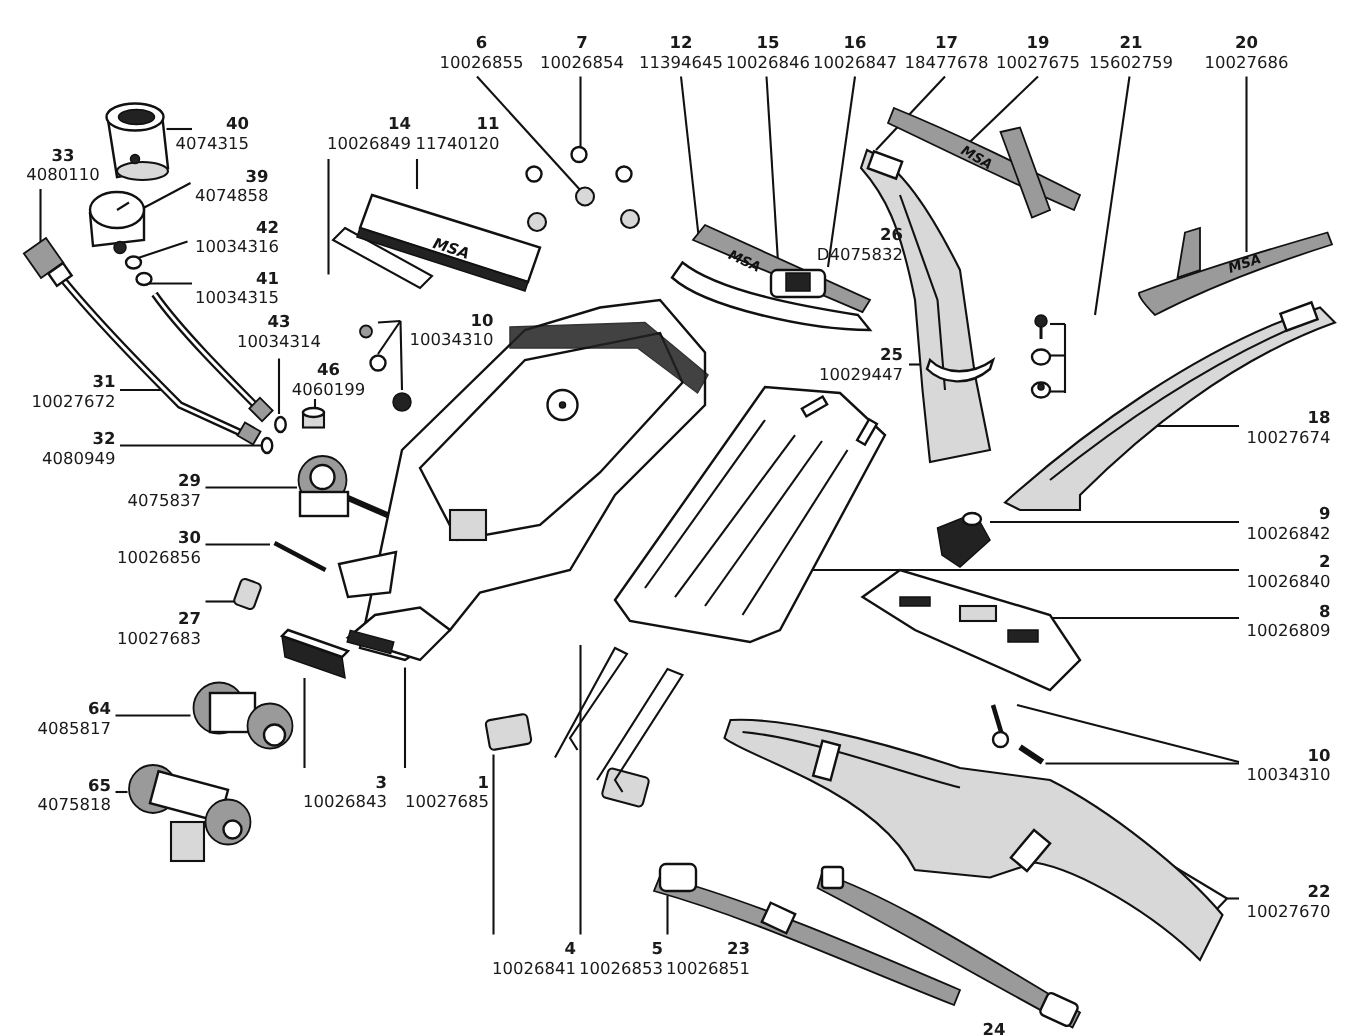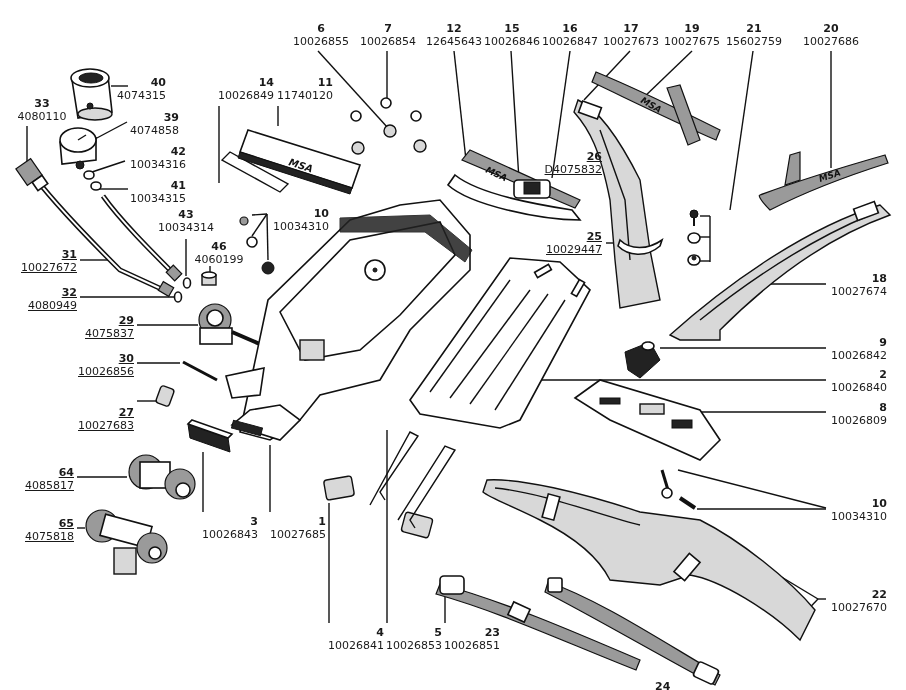--- a/index.html
+++ b/index.html
@@ -2,21 +2,21 @@
 <html><head>
 <meta charset="utf-8">
 <style>
   html,body{margin:0;padding:0;background:#ffffff;}
   body{width:906px;height:690px;position:relative;overflow:hidden;font-family:"DejaVu Sans",sans-serif;}
   #canvas{position:absolute;left:0;top:0;width:906px;height:690px;}
   .lbl{position:absolute;color:#1a1a1a;line-height:13px;white-space:nowrap;}
   .lbl .num{display:block;font-weight:bold;font-size:11px;}
   .lbl .pn{display:block;font-size:11px;}
   .lbl.c{text-align:center;transform:translateX(-50%);}
-  .lbl.r{text-align:right;text-decoration:underline;}
+  .lbl.r{text-align:right;}
   .lbl.l{text-align:right;}
   svg .ln{stroke:#111;stroke-width:1.4;fill:none;}
   svg .part{stroke:#111;stroke-width:1.6;fill:#fff;}
   svg .dark{fill:#222;stroke:#111;}
   svg .grey{fill:#9a9a9a;stroke:#111;stroke-width:1.2;}
   svg .lgrey{fill:#d8d8d8;stroke:#111;stroke-width:1.4;}
 </style>
 </head>
 <body>
 
@@ -380,33 +380,33 @@
 <div class="lbl c" style="left:388px;top:22px">
   <span class="num">7</span>
   <span class="pn">10026854</span>
 </div>
 <div class="lbl l" style="left:273px;top:207px">
   <span class="num">10</span>
   <span class="pn">10034310</span>
 </div>
 <div class="lbl c" style="left:454px;top:22px">
   <span class="num">12</span>
-  <span class="pn">12645643</span>
+  <span class="pn">11394645</span>
 </div>
 <div class="lbl c" style="left:512px;top:22px">
   <span class="num">15</span>
   <span class="pn">10026846</span>
 </div>
 <div class="lbl c" style="left:570px;top:22px">
   <span class="num">16</span>
   <span class="pn">10026847</span>
 </div>
 <div class="lbl c" style="left:631px;top:22px">
   <span class="num">17</span>
-  <span class="pn">10027673</span>
+  <span class="pn">18477678</span>
 </div>
 <div class="lbl c" style="left:692px;top:22px">
   <span class="num">19</span>
   <span class="pn">10027675</span>
 </div>
 <div class="lbl c" style="left:754px;top:22px">
   <span class="num">21</span>
   <span class="pn">15602759</span>
 </div>
 <div class="lbl c" style="left:831px;top:22px">

